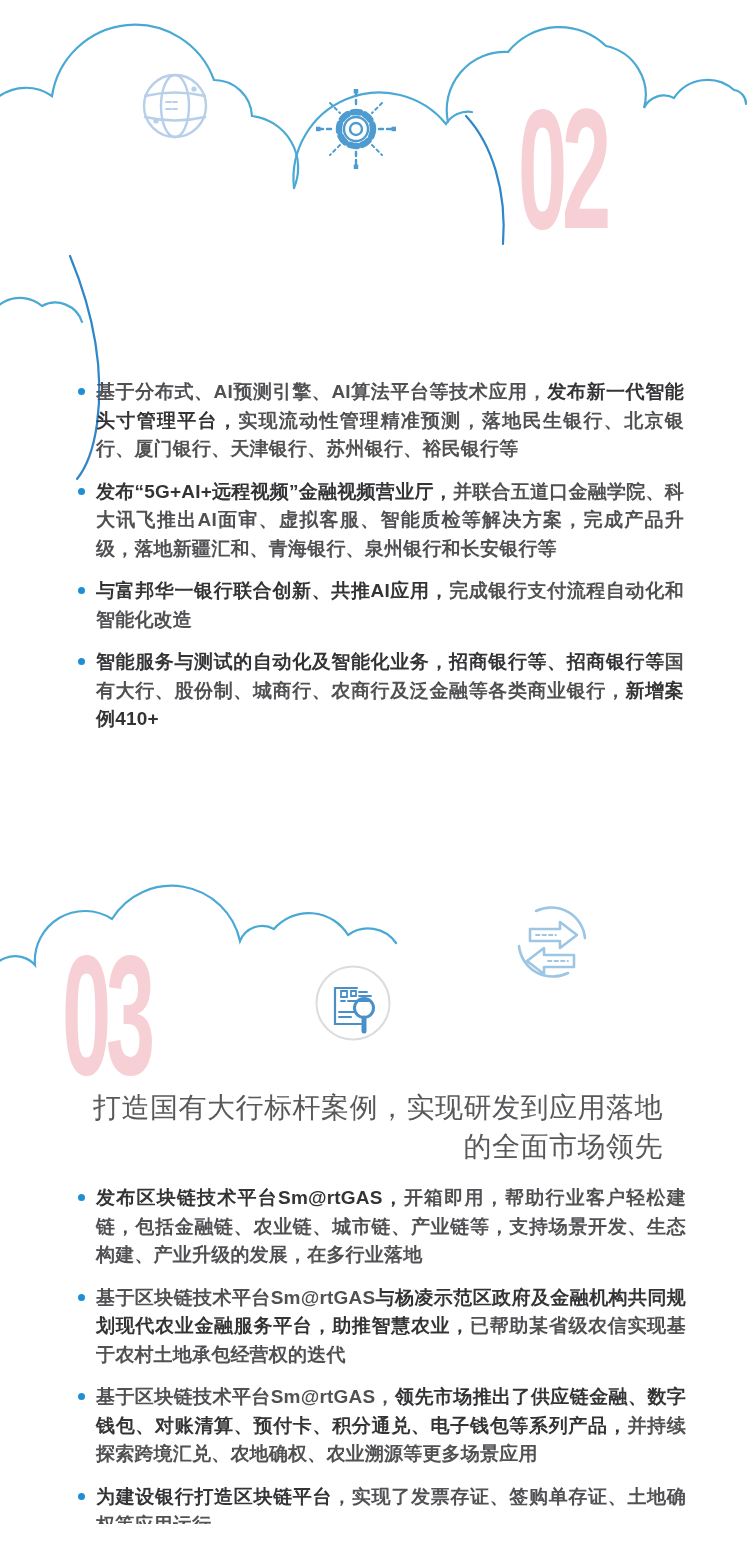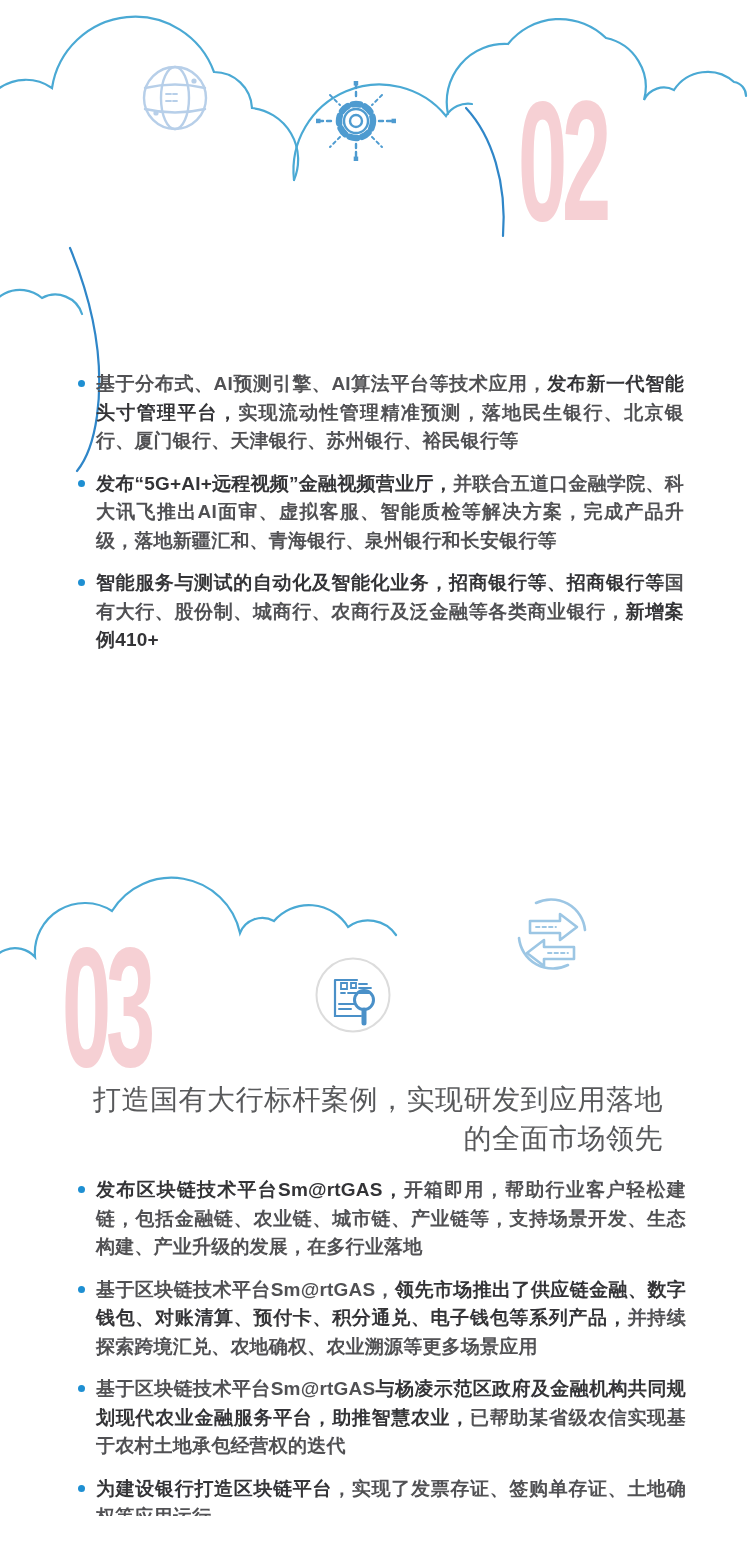--- a/index.html
+++ b/index.html
@@ -4,21 +4,21 @@
 <style>
   :root{
     --red:#d6232e; --pink:#f6d0d4; --bullet-blue:#1e8fd2;
     --text:#515154; --text-strong:#343437; --subtitle:#58595b;
     --cloud:#4aa9d4; --icon-blue:#4e9bd0; --icon-light:#b7cfe9;
     --icon-pale:#9cc6e4; --circle-gray:#dcdcdc;
   }
   *{margin:0;padding:0;box-sizing:border-box;}
   html,body{background:#fff;}
   body{font-family:"Liberation Sans","DejaVu Sans",sans-serif;}
-  .canvas{position:relative;width:750px;height:1508px;margin:8px auto;background:#fff;overflow:hidden;}
+  .canvas{position:relative;width:750px;height:1508px;margin:16px auto;background:#fff;overflow:hidden;}
   svg{display:block;}
   .abs{position:absolute;}
   .cloud-layer{pointer-events:none;}
   .big-num{
     font-size:170px;font-weight:700;line-height:1;color:var(--pink);
     letter-spacing:-10px;transform:scaleX(.52);transform-origin:left top;
     z-index:1;white-space:nowrap;
   }
   .sec-title{color:var(--red);font-weight:800;z-index:2;white-space:nowrap;}
   .sec-title.t02{font-size:45px;letter-spacing:2px;}
@@ -75,20 +75,21 @@
     <rect x="43.7" y="82.5" width="4.5" height="4.5" fill="#4e9bd0" stroke="none"></rect>
     <rect x="6" y="44.7" width="4.5" height="4.5" fill="#4e9bd0" stroke="none"></rect>
     <rect x="81.5" y="44.7" width="4.5" height="4.5" fill="#4e9bd0" stroke="none"></rect>
   </svg>
 
   <div class="abs big-num" style="left:518px;top:68px;">02</div>
 
   <ul class="abs bullets" style="left:78px;top:362px;width:606px;">
       <li class="bullet"><span class="seg">基于分布式、AI预测引擎、AI算法平台等技术应用，</span><span class="seg bold">发布新一代智能头寸管理平台，</span><span class="seg">实现流动性管理精准预测，落地民生银行、北京银行、厦门银行、天津银行、苏州银行、裕民银行等</span></li>
       <li class="bullet"><span class="seg bold">发布“5G+AI+远程视频”金融视频营业厅，</span><span class="seg">并联合五道口金融学院、科大讯飞推出AI面审、虚拟客服、智能质检等解决方案，完成产品升级，落地新疆汇和、青海银行、泉州银行和长安银行等</span></li>
+      <li class="bullet"><span class="seg bold">与富邦华一银行联合创新、共推AI应用，</span><span class="seg">完成银行支付流程自动化和智能化改造</span></li>
       <li class="bullet"><span class="seg bold">智能服务与测试的自动化及智能化业务，招商银行等、招商银行等</span><span class="seg">国有大行、股份制、城商行、农商行及泛金融等各类商业银行，</span><span class="seg bold">新增案例410+</span></li>
     </ul>
 
   <svg class="abs cloud-layer" style="left:0;top:845px;" width="750" height="220" viewBox="0 0 750 220" fill="none" stroke="#4aa9d4" stroke-width="2.2" stroke-linecap="round">
     <path d="M -12 122 A 27 27 0 0 1 35 104 A 50 50 0 0 1 112 58 A 70 70 0 0 1 240 80 A 24 24 0 0 1 274 68 A 46 46 0 0 1 348 74 A 34 34 0 0 1 396 82"></path>
   </svg>
 
   <svg class="abs" style="left:512px;top:886px;" width="80" height="80" viewBox="0 0 80 80" fill="none" stroke="#9cc6e4" stroke-width="2.6" stroke-linecap="round" stroke-linejoin="round">
     <path d="M24 9 A 34 34 0 0 1 73 36"></path>
     <path d="M56 71 A 34 34 0 0 1 7 44"></path>
@@ -105,18 +106,18 @@
     <path d="M25 48 h16 M25 53 h12" stroke-width="2"></path>
     <circle cx="50" cy="44" r="9.5" stroke-width="3"></circle>
     <path d="M50 54 v13" stroke-width="5"></path>
   </svg>
 
   <div class="abs big-num" style="left:62px;top:914px;">03</div>
   <div class="abs subtitle s03" style="left:88px;top:1072px;width:575px;text-align:right;">打造国有大行标杆案例，实现研发到应用落地的全面市场领先</div>
 
   <ul class="abs bullets" style="left:78px;top:1168px;width:608px;">
       <li class="bullet"><span class="seg bold">发布区块链技术平台Sm@rtGAS，</span><span class="seg">开箱即用，帮助行业客户轻松建链，包括金融链、农业链、城市链、产业链等，支持场景开发、生态构建、产业升级的发展，在多行业落地</span></li>
+      <li class="bullet"><span class="seg">基于区块链技术平台Sm@rtGAS</span><span class="seg bold">与杨凌示范区政府及金融机构共同规划现代农业金融服务平台，助推智慧农业，</span><span class="seg">已帮助某省级农信实现基于农村土地承包经营权的迭代</span></li>
       <li class="bullet"><span class="seg">基于区块链技术平台Sm@rtGAS，</span><span class="seg bold">领先市场推出了供应链金融、数字钱包、对账清算、预付卡、积分通兑、电子钱包等系列产品，</span><span class="seg">并持续探索跨境汇兑、农地确权、农业溯源等更多场景应用</span></li>
-      <li class="bullet"><span class="seg">基于区块链技术平台Sm@rtGAS</span><span class="seg bold">与杨凌示范区政府及金融机构共同规划现代农业金融服务平台，助推智慧农业，</span><span class="seg">已帮助某省级农信实现基于农村土地承包经营权的迭代</span></li>
       <li class="bullet"><span class="seg bold">为建设银行打造区块链平台</span><span class="seg">，实现了发票存证、签购单存证、土地确权等应用运行</span></li>
     </ul>
 
 </div>
 
 </body></html>

